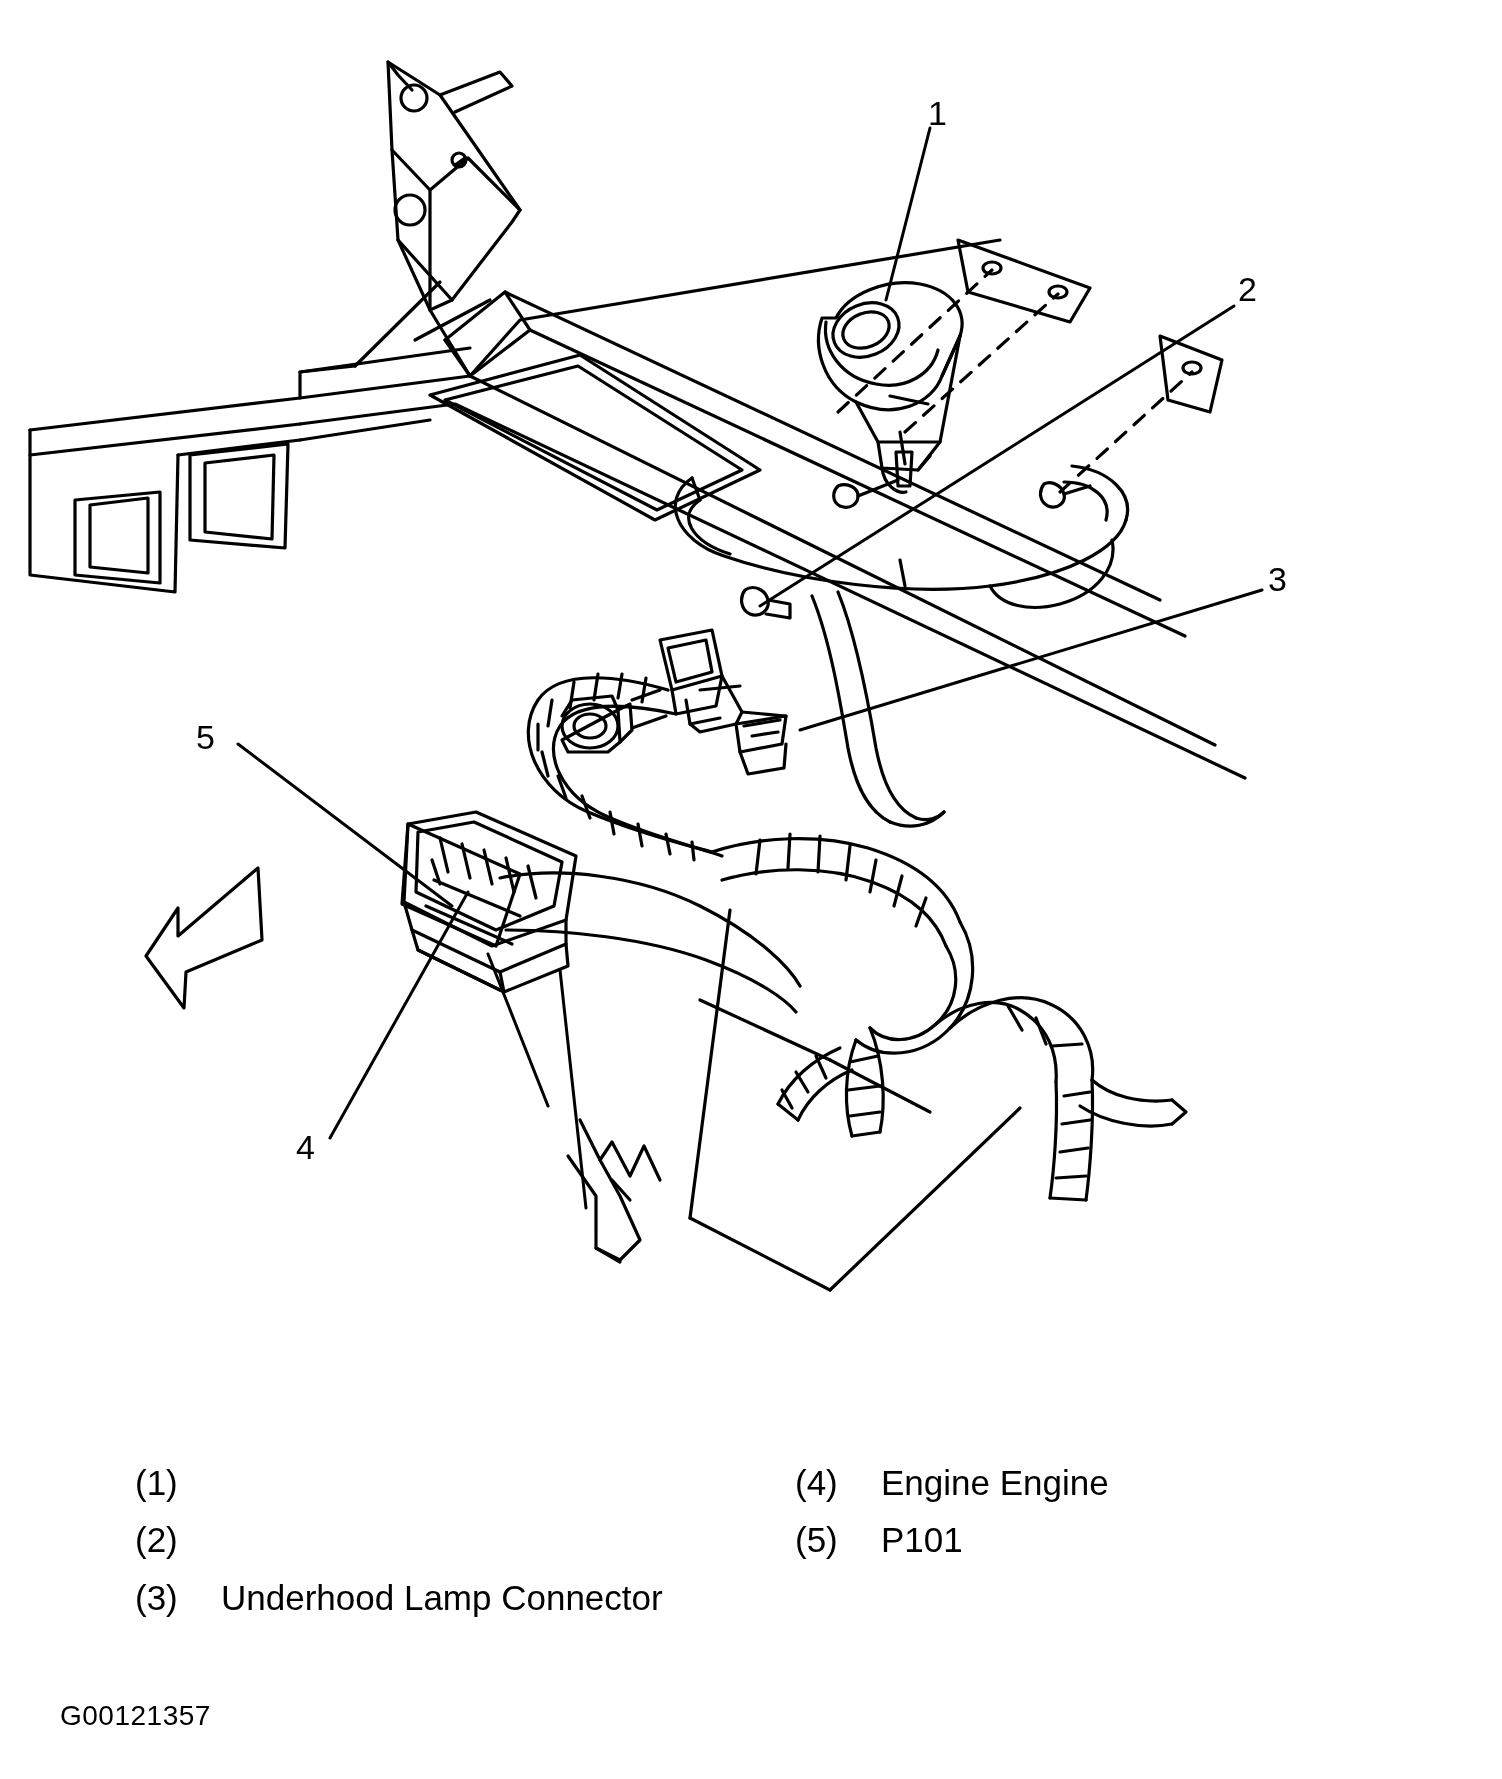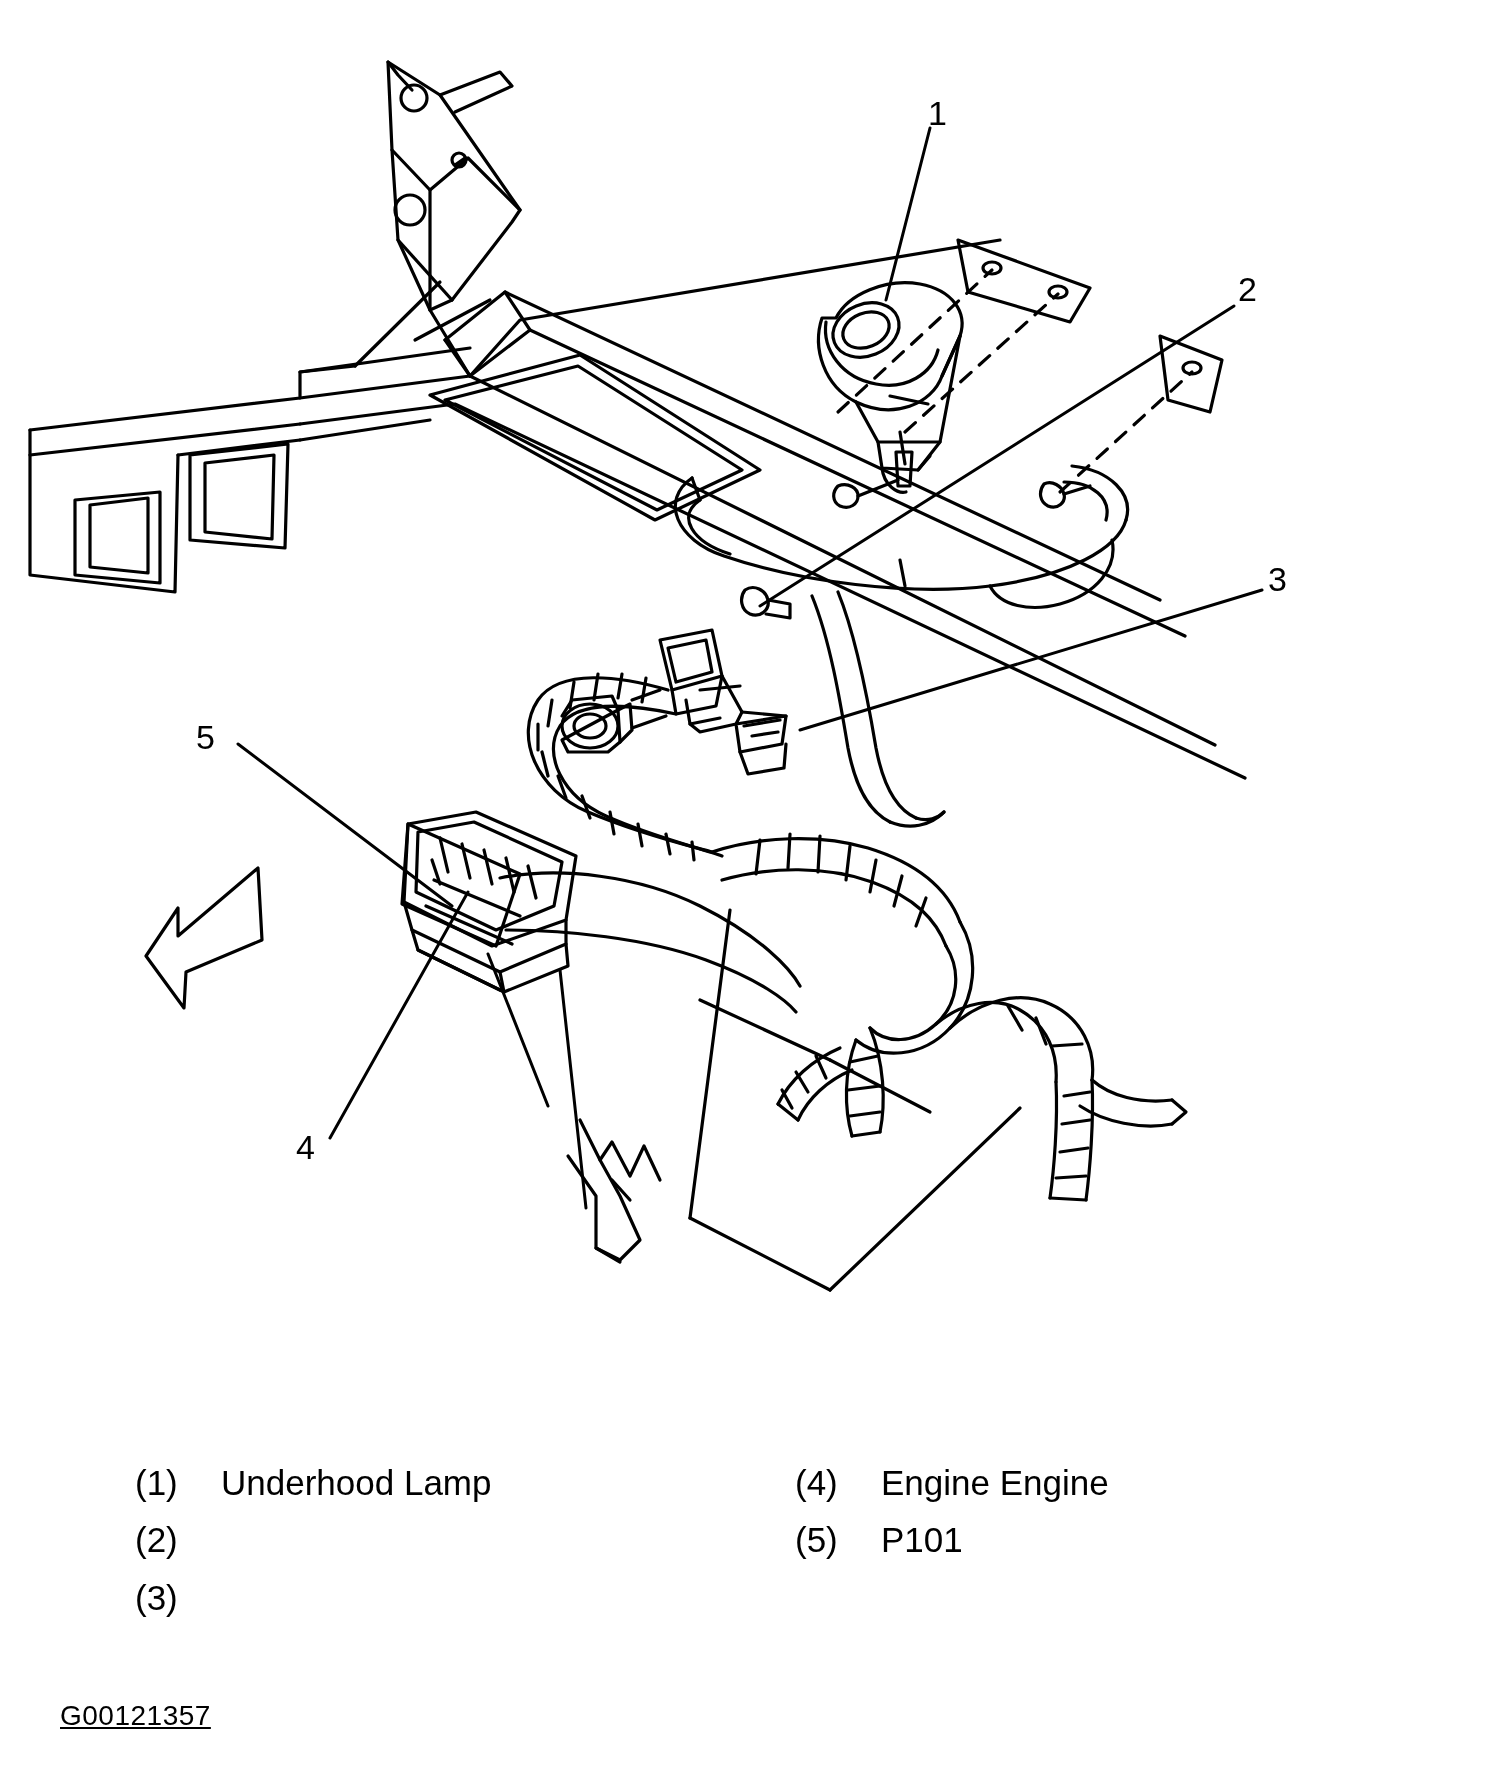--- a/index.html
+++ b/index.html
@@ -62,21 +62,20 @@
   }
   .legend-label {
     flex: 1 1 auto;
   }
   #figure-id {
     position: absolute;
     left: 60px;
     top: 1700px;
     font-size: 28px;
     letter-spacing: 0.5px;
-    text-decoration: underline;
   }
 </style>
 </head>
 <body>
 
 <div id="diagram-root">
 
   <svg class="svg-layer" viewBox="0 0 1502 1779" xmlns="http://www.w3.org/2000/svg">
     <g fill="none" stroke="#000000" stroke-width="3.2" stroke-linejoin="round" stroke-linecap="round">
 
@@ -325,27 +324,27 @@
   <div class="callout-num" style="left:928px; top:96px;">1</div>
   <div class="callout-num" style="left:1238px; top:272px;">2</div>
   <div class="callout-num" style="left:1268px; top:562px;">3</div>
   <div class="callout-num" style="left:296px; top:1130px;">4</div>
   <div class="callout-num" style="left:196px; top:720px;">5</div>
 
   <div id="legend">
     <div class="legend-col left">
       <div class="legend-row">
         <span class="legend-key">(1)</span>
-        <span class="legend-label">Underhood Lamp</span>
       </div>
       <div class="legend-row">
         <span class="legend-key">(2)</span>
       </div>
       <div class="legend-row">
         <span class="legend-key">(3)</span>
+        <span class="legend-label">Underhood Lamp Connector</span>
       </div>
     </div>
     <div class="legend-col right">
       <div class="legend-row">
         <span class="legend-key">(4)</span>
         <span class="legend-label">Engine Engine</span>
       </div>
       <div class="legend-row">
         <span class="legend-key">(5)</span>
         <span class="legend-label">P101</span>

